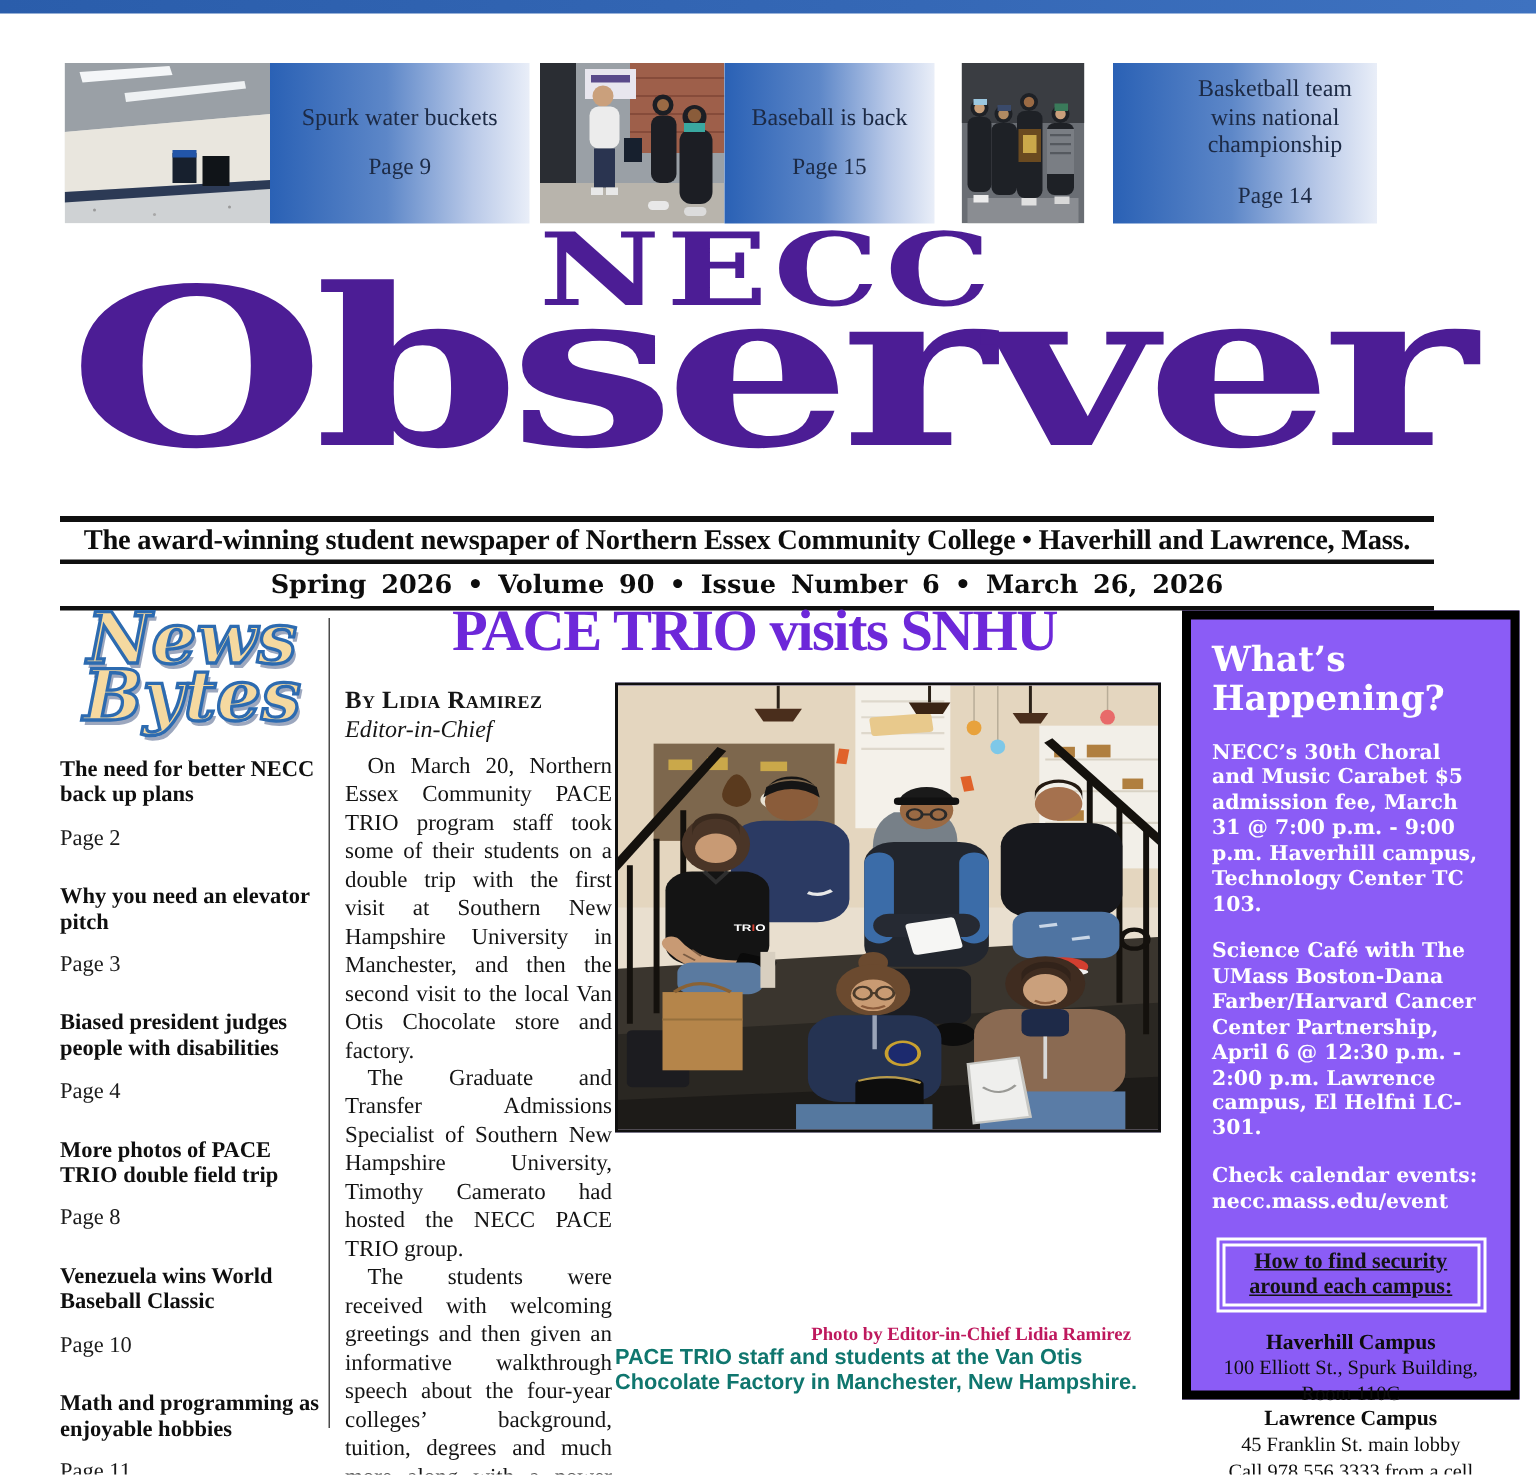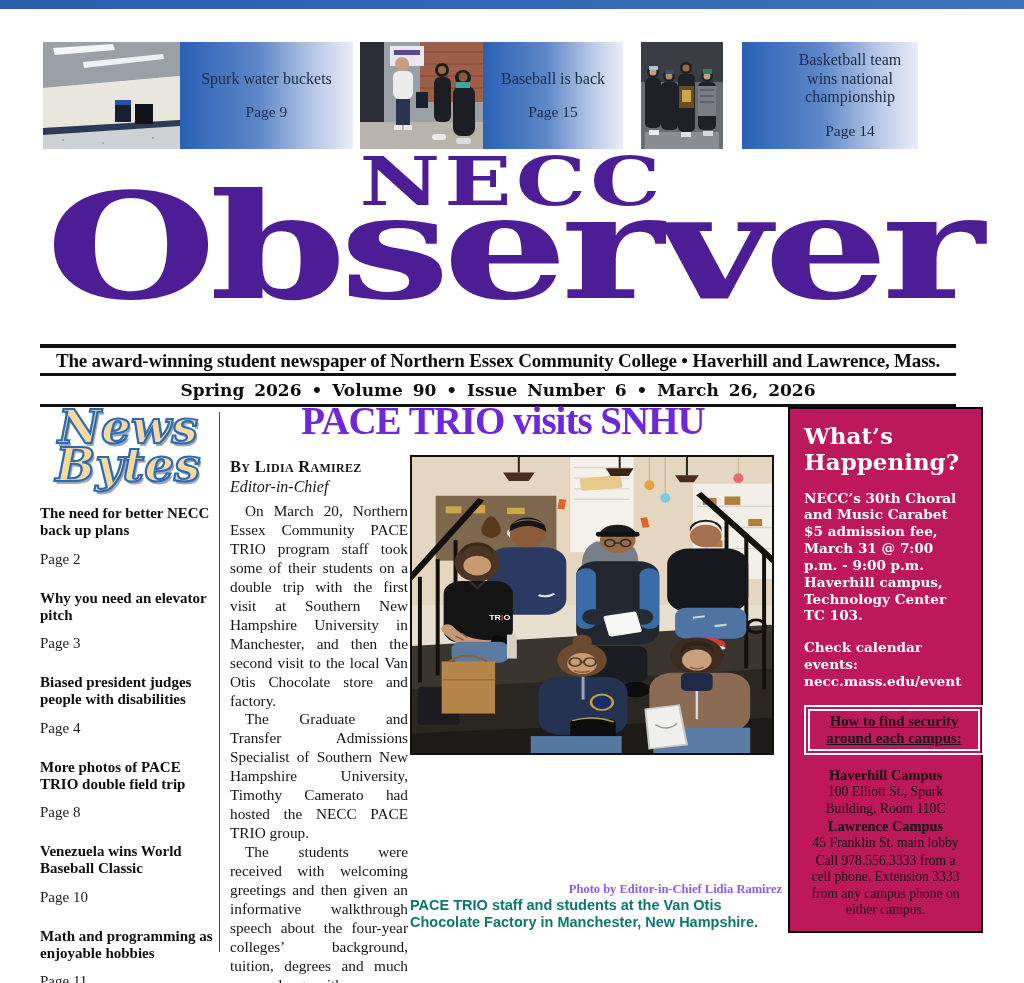--- a/index.html
+++ b/index.html
@@ -58,29 +58,29 @@
             font-weight:700;font-size:39px;letter-spacing:-1px;color:#6d28d9;line-height:1;}
   .byline-col{position:absolute;left:230px;top:457px;width:178px;}
   .byline{font-weight:700;font-size:16.5px;font-variant:small-caps;letter-spacing:0.3px;}
   .byline-role{font-style:italic;font-size:16px;margin:1px 0 6px;}
   .article-body p{margin:0;font-size:15.3px;line-height:1.24;text-align:justify;
                   text-indent:15px;color:#141414;}
 
   .photo-frame{position:absolute;left:410px;top:455px;width:364px;height:300px;
                border:2px solid #101010;box-sizing:border-box;background:#c4b5fd;text-align:right;}
   .photo-frame svg{display:block;width:100%;height:100%;}
-  .photo-credit{position:absolute;left:418px;top:882px;width:364px;text-align:right;
-                font-weight:700;font-size:12.5px;color:#8b5cf6;}
+  .photo-credit{position:absolute;left:390px;top:882px;width:364px;text-align:right;
+                font-weight:700;font-size:12.5px;color:#be185d;}
   .photo-caption{position:absolute;left:410px;top:897px;width:364px;
                  font-family:"Liberation Sans",sans-serif;font-weight:700;font-size:14.5px;
                  line-height:1.18;color:#0f766e;}
 
   
-  .happening{position:absolute;left:788px;top:407px;width:195px;height:526px;
-             background:#be185d;border:2px solid #000000;box-sizing:border-box;
+  .happening{position:absolute;left:788px;top:407px;width:225px;height:526px;
+             background:#8b5cf6;border:6px solid #000000;box-sizing:border-box;
              padding:14px 14px 10px;}
   .wh-title{font-family:"DejaVu Serif",serif;font-weight:700;font-size:23px;line-height:1.12;
             color:#ffffff;}
   .wh-events{margin-top:15px;}
   .wh-event{font-family:"DejaVu Serif",serif;font-weight:700;font-size:13.6px;line-height:1.24;
             color:#ffffff;margin-bottom:15px;}
   .security-box{border:2px solid #ffffff;padding:2px;margin:4px auto 12px;width:172px;}
   .security-inner{border:2px solid #ffffff;padding:2px 4px;}
   .security-title{font-weight:700;font-size:14.8px;line-height:1.15;text-align:center;
                   text-decoration:underline;color:#141414;}
@@ -428,20 +428,21 @@
   </svg>
 </div>
 
 <div class="photo-credit">Photo by Editor-in-Chief Lidia Ramirez</div>
 <div class="photo-caption">PACE TRIO staff and students at the Van Otis Chocolate Factory in Manchester, New Hampshire.</div>
 
 <div class="happening">
   <div class="wh-title">What’s Happening?</div>
   <div class="wh-events">
     <div class="wh-event">NECC’s 30th Choral and Music Carabet $5 admission fee, March 31 @ 7:00 p.m. - 9:00 p.m. Haverhill campus, Technology Center TC 103.</div>
+    <div class="wh-event">Science Café with The UMass Boston-Dana Farber/Harvard Cancer Center Partnership, April 6 @ 12:30 p.m. - 2:00 p.m. Lawrence campus, El Helfni LC-301.</div>
     <div class="wh-event">Check calendar events: necc.mass.edu/event</div>
   </div>
   <div class="security-box">
     <div class="security-inner">
       <div class="security-title">How to find security around each campus:</div>
     </div>
   </div>
   <div class="campus">
     <div class="c-name">Haverhill Campus</div>
     <div>100 Elliott St., Spurk Building, Room 110C</div>

